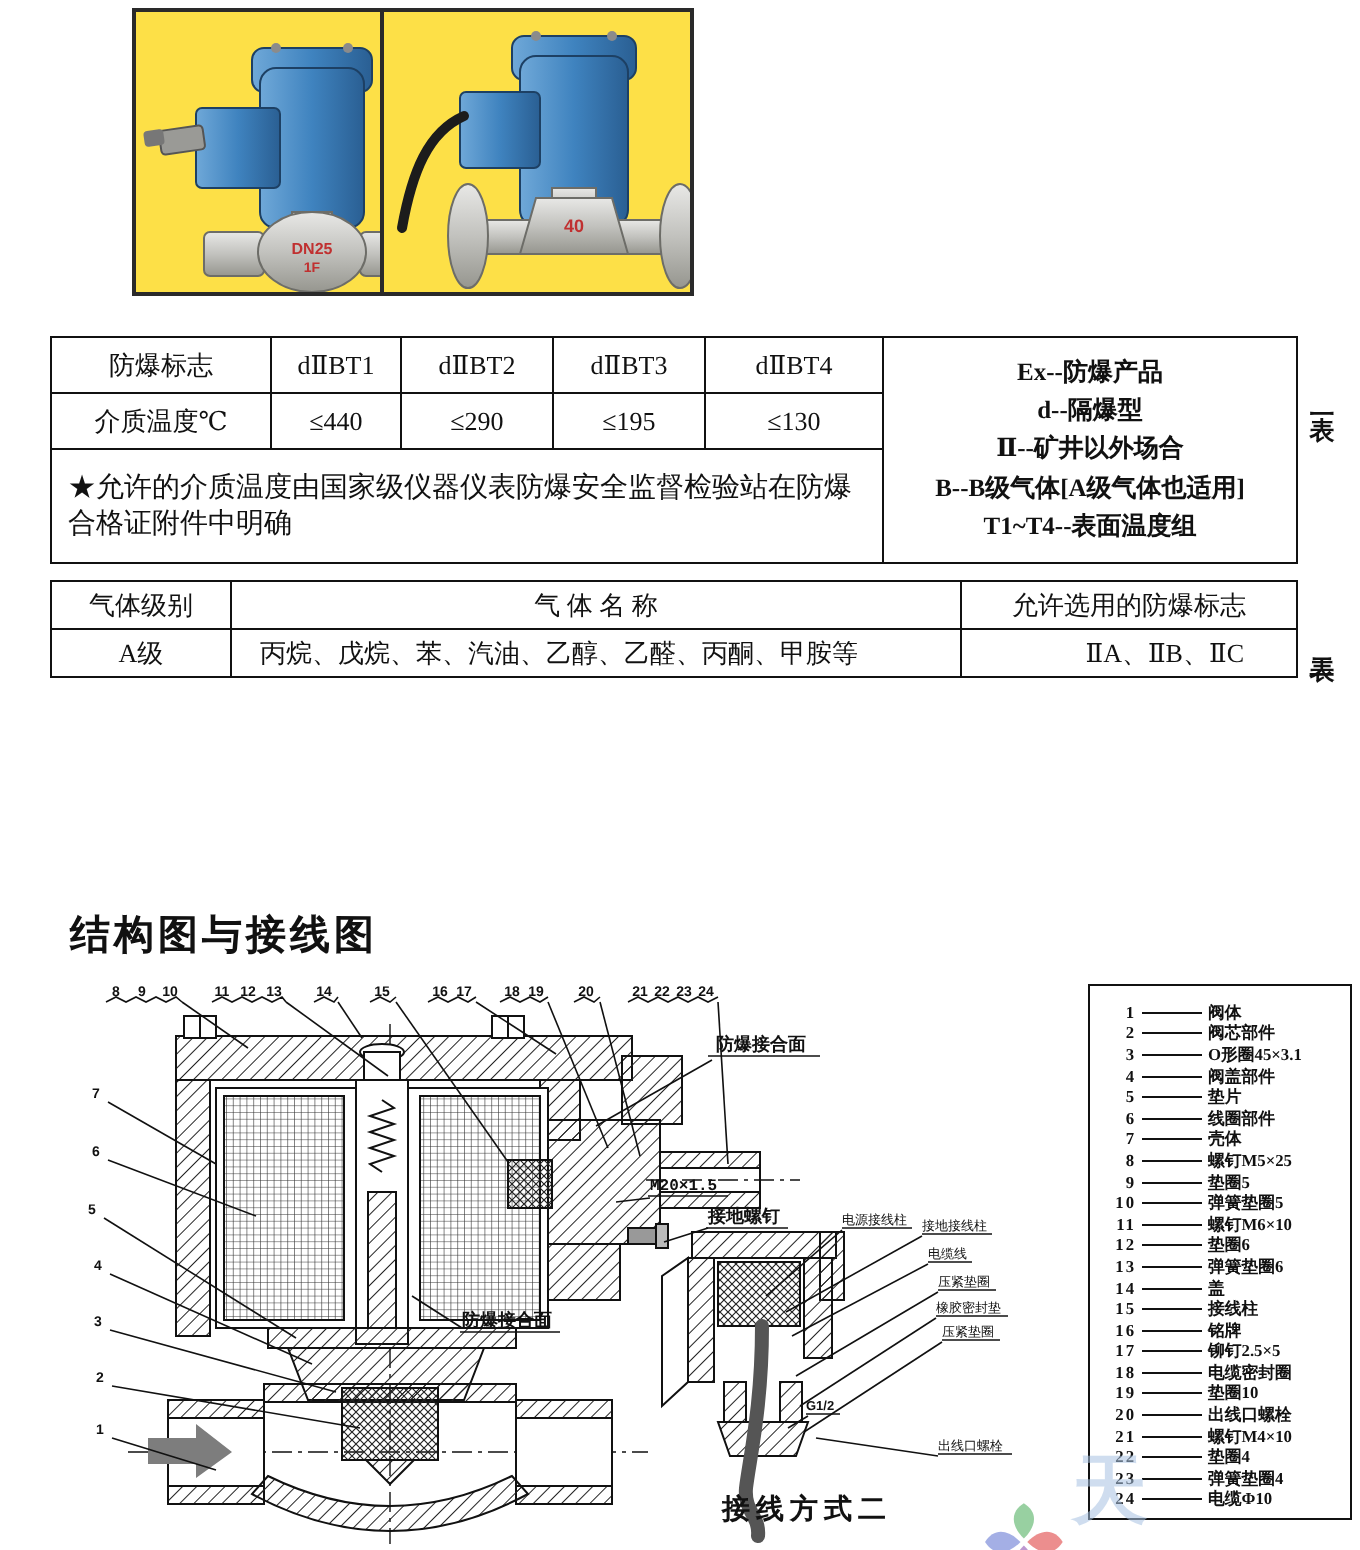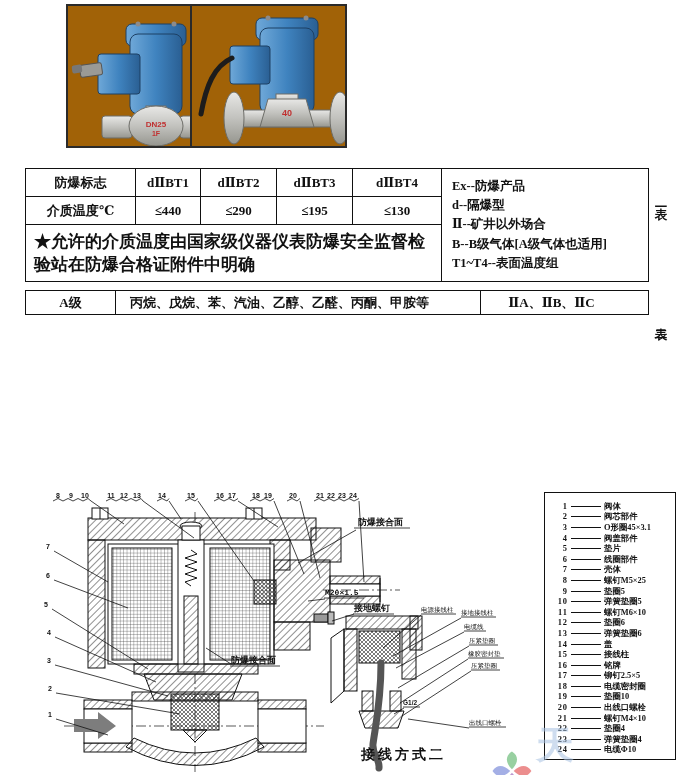--- a/index.html
+++ b/index.html
@@ -3,36 +3,36 @@
 <meta charset="utf-8">
 <style>
   * { margin:0; padding:0; box-sizing:border-box; }
   body { background:#e8e8e8; font-family:"Liberation Serif","DejaVu Serif",serif; }
   #page {
     position:relative; width:680px; height:775px; background:#ffffff;
     overflow:hidden; color:#111;
   }
   
   .photo-box { position:absolute; top:4px; width:157px; height:144px;
-    border:2px solid #2a2a2a; background:#a16207; }
+    border:2px solid #2a2a2a; background:#fde047; }
   #photo1 { left:22px;margin-left:44px; } #photo2 { left:190px; }
   
   .doc-table { position:absolute; border-collapse:collapse; table-layout:fixed;
     font-size:13px; }
   .doc-table td { border:1.5px solid #111; text-align:center; vertical-align:middle;
-    font-weight:700; overflow:hidden; }
+    font-weight:400; overflow:hidden; }
   #table1 { left:25px; top:168px; width:623px; }
   #table1 td { height:28px; }
-  #table1 td.note-cell { height:57px; text-align:left; padding:0 8px; font-size:17px; }
-  #table1 td.legend-cell { text-align:left; padding:6px 10px; font-size:12.5px;
+  #table1 td.note-cell { height:57px; text-align:left; padding:0 8px; font-size:14px; }
+  #table1 td.legend-cell { text-align:center; padding:6px 10px; font-size:12.5px;
     line-height:1.55; font-weight:600; }
   #table2 { left:25px; top:290px; width:623px; }
   #table2 td { height:24px; }
   #table2 td.gas-cell { text-align:left; padding-left:14px;margin-top:40px; }
-  #table2 td.mark-cell { padding-right:26px; }
+  #table2 td.mark-cell { text-align:right; padding-right:26px; }
   .side-label { position:absolute; left:652px; writing-mode:vertical-rl;
     text-orientation:upright; font-size:12.5px; font-weight:700; letter-spacing:2px;
     border-bottom:0; }
   
   #section-title { position:absolute; left:35px; top:454px; font-size:20px;
     font-weight:700; letter-spacing:2px; font-family:"Liberation Sans","DejaVu Sans",sans-serif; }
   
   #diagram-svg { position:absolute; left:28px; top:488px; }
   #diagram-svg .num { font:700 7px "Liberation Sans",sans-serif; text-anchor:middle; fill:#111; }
   #diagram-svg .lbl-sm { font:6.5px "Liberation Sans",sans-serif; fill:#111; }
@@ -146,29 +146,35 @@
     </table>
   <div class="side-label" style="top:198px;">表一</div>
 
   <table class="doc-table" id="table2">
     <colgroup>
         <col style="width:90px">
         <col style="width:365px">
         <col style="width:168px">
       </colgroup>
     <tbody>
+        <tr>
+      <td>气体级别</td>
+      <td>气 体 名 称</td>
+      <td>允许选用的防爆标志</td>
+    </tr>
     <tr>
       <td>A级</td>
       <td class="gas-cell">丙烷、戊烷、苯、汽油、乙醇、乙醛、丙酮、甲胺等</td>
       <td class="mark-cell">ⅡA、ⅡB、ⅡC</td>
     </tr>
   </tbody>
     </table>
   <div class="side-label" style="top:318px;">表二</div>
 
+  <div id="section-title">结构图与接线图</div>
 
   <svg id="diagram-svg" width="515" height="287" viewBox="0 0 515 287">
     <defs>
       <pattern id="hatch" width="5" height="5" patternUnits="userSpaceOnUse" patternTransform="rotate(45)">
         <line x1="0" y1="0" x2="0" y2="5" stroke="#222" stroke-width="1"></line>
       </pattern>
       <pattern id="mesh" width="3.4" height="3.4" patternUnits="userSpaceOnUse">
         <path d="M0,0H3.4M0,0V3.4" stroke="#333" stroke-width="0.6" fill="none"></path>
       </pattern>
       <pattern id="crossh" width="4" height="4" patternUnits="userSpaceOnUse">

